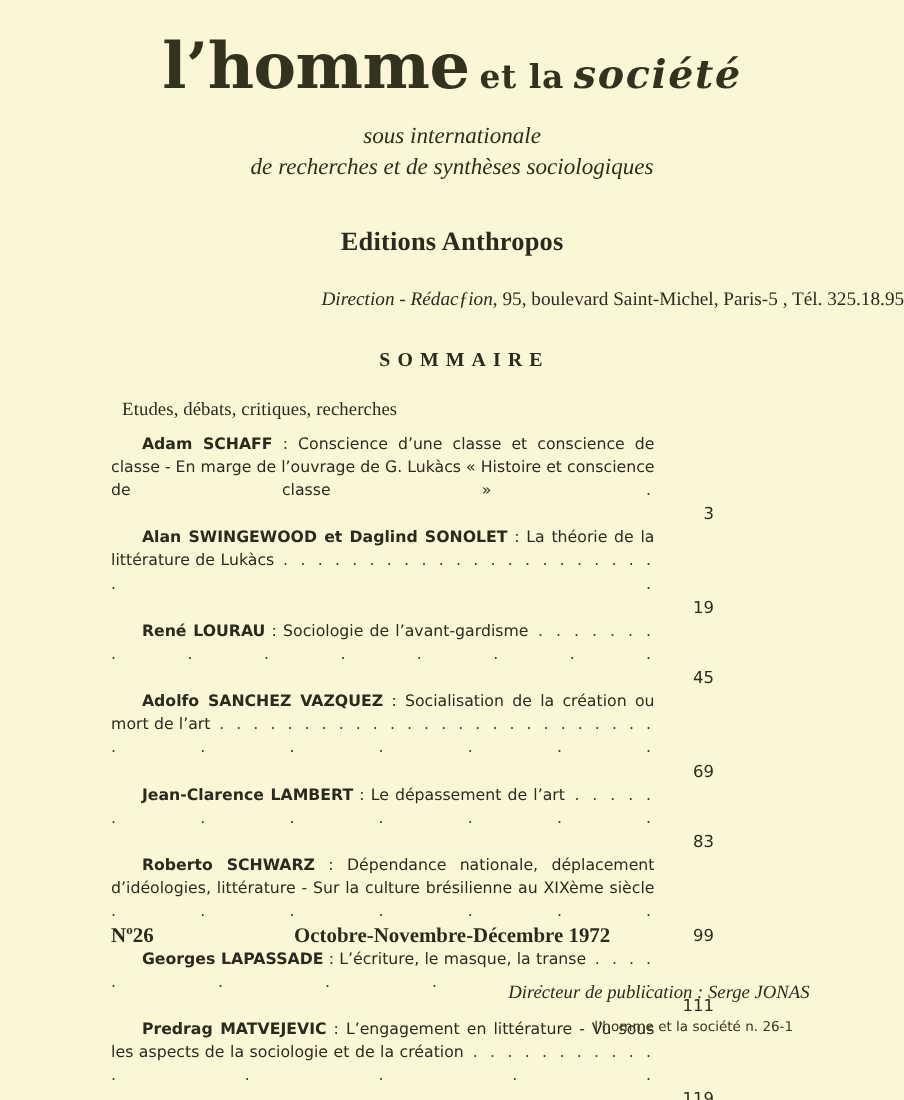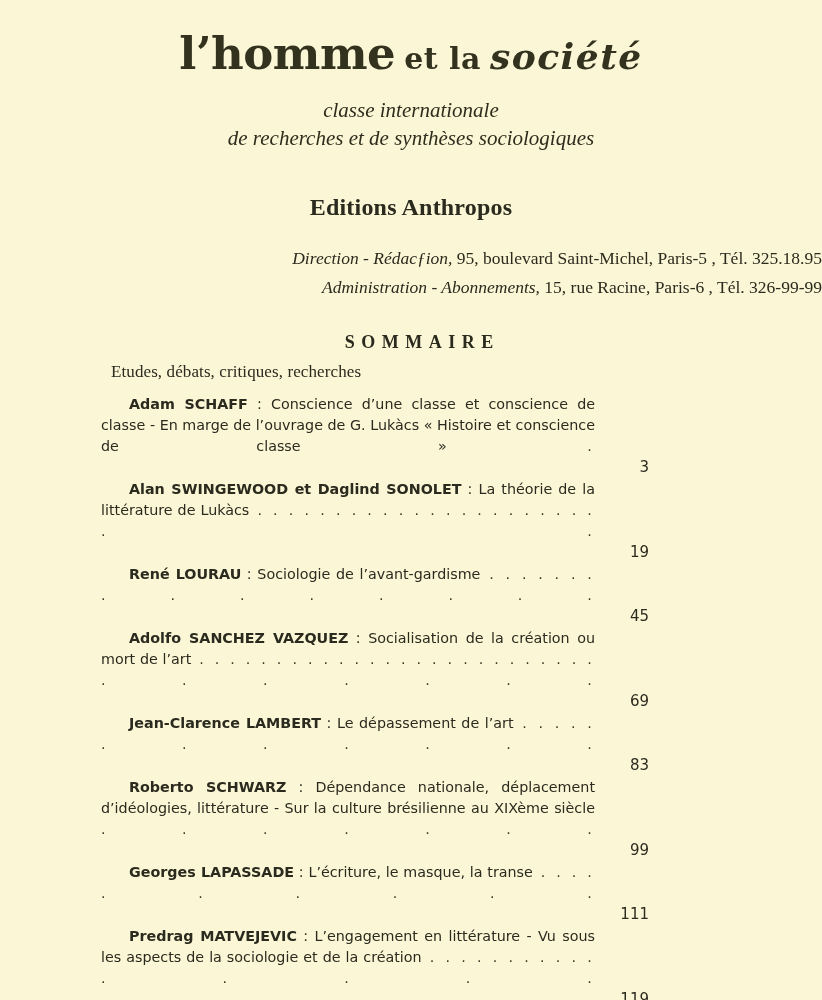--- a/index.html
+++ b/index.html
@@ -30,21 +30,21 @@
     padding-top: 31px;
   }
   .journal-title {
     white-space: nowrap;
     line-height: 1;
     font-family: "DejaVu Serif", "Liberation Serif", serif;
     font-weight: 700;
     color: #33321f;
   }
   .title-part-1 {
-    font-size: 45px;
+    font-size: 58px;
     letter-spacing: -0.5px;
     margin-top: 34px;
   }
   .title-part-2 {
     font-size: 30px;
     letter-spacing: 0.5px;
     padding: 0 9px;
   }
   .title-part-3 {
     font-size: 36px;
@@ -200,29 +200,28 @@
 <body>
 
 <div class="page">
 
   <div class="masthead">
     <div class="journal-title">
       <span class="title-part-1">l’homme</span><span class="title-part-2">et la</span><span class="title-part-3">société</span>
     </div>
 
     <div class="subtitle">
-      <span class="sub-line">classe internationale</span>
+      <span class="sub-line">sous internationale</span>
       <span class="sub-line">de recherches et de synthèses sociologiques</span>
     </div>
 
     <div class="publisher">Editions Anthropos</div>
 
     <div class="contact">
       <span class="contact-line"><span class="role">Direction - Rédacƒion,</span><span> 95, boulevard Saint-Michel, Paris-5 , Tél. 325.18.95</span></span>
-      <span class="contact-line"><span class="role">Administration - Abonnements,</span><span> 15, rue Racine, Paris-6 , Tél. 326-99-99</span></span>
     </div>
 
     <div class="sommaire-heading">SOMMAIRE</div>
   </div>
 
   <div class="contents">
     <div class="section-label">Etudes, débats, critiques, recherches</div>
     <div class="toc-list" id="toc-list">
         <div class="toc-entry">
           <div class="entry-text"><span class="author">Adam SCHAFF</span><span class="colon"> : </span><span>Conscience d’une classe et conscience de classe - En marge de l’ouvrage de G. Lukàcs « Histoire et conscience de classe »</span><span class="leader"> .</span></div>
@@ -252,14 +251,22 @@
           <div class="entry-text"><span class="author">Georges LAPASSADE</span><span class="colon"> : </span><span>L’écriture, le masque, la transe</span><span class="leader"> . . . . . . . . . .</span></div>
           <div class="page-num">111</div>
         </div>
         <div class="toc-entry">
           <div class="entry-text"><span class="author">Predrag MATVEJEVIC</span><span class="colon"> : </span><span>L’engagement en littérature - Vu sous les aspects de la sociologie et de la création</span><span class="leader"> . . . . . . . . . . . . . . . .</span></div>
           <div class="page-num">119</div>
         </div>
       </div>
   </div>
 
+  <div class="footer">
+    <div class="issue-row">
+      <div class="issue-number"><span>N</span><sup>o</sup><span>26</span></div>
+      <div class="issue-date">Octobre-Novembre-Décembre 1972</div>
+    </div>
+    <div class="director">Directeur de publication : Serge JONAS</div>
+    <div class="colophon">l’homme et la société n. 26-1</div>
+  </div>
 
 </div>
 
 </body></html>

